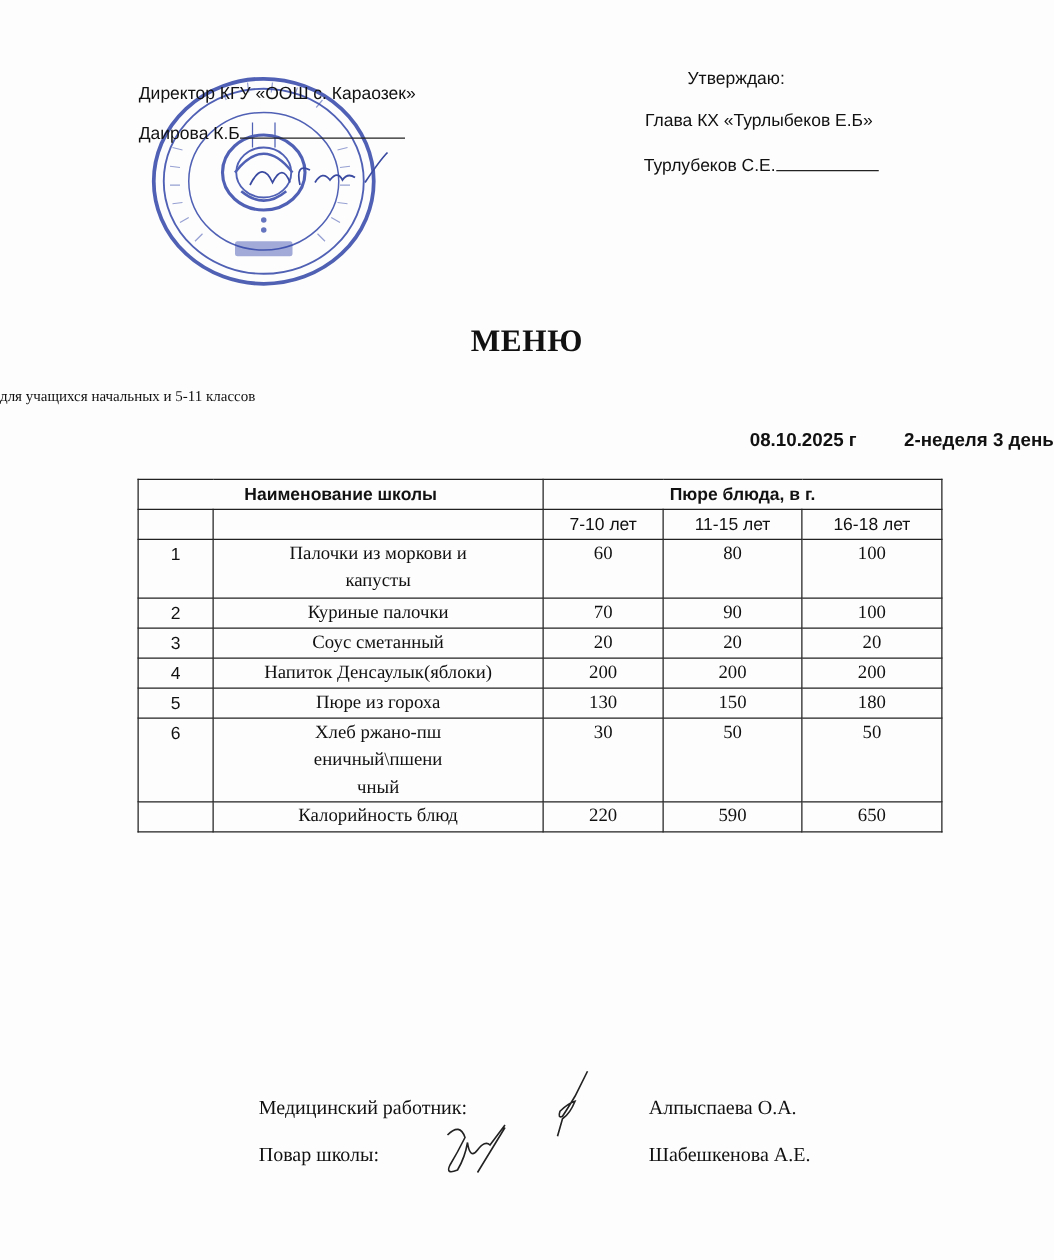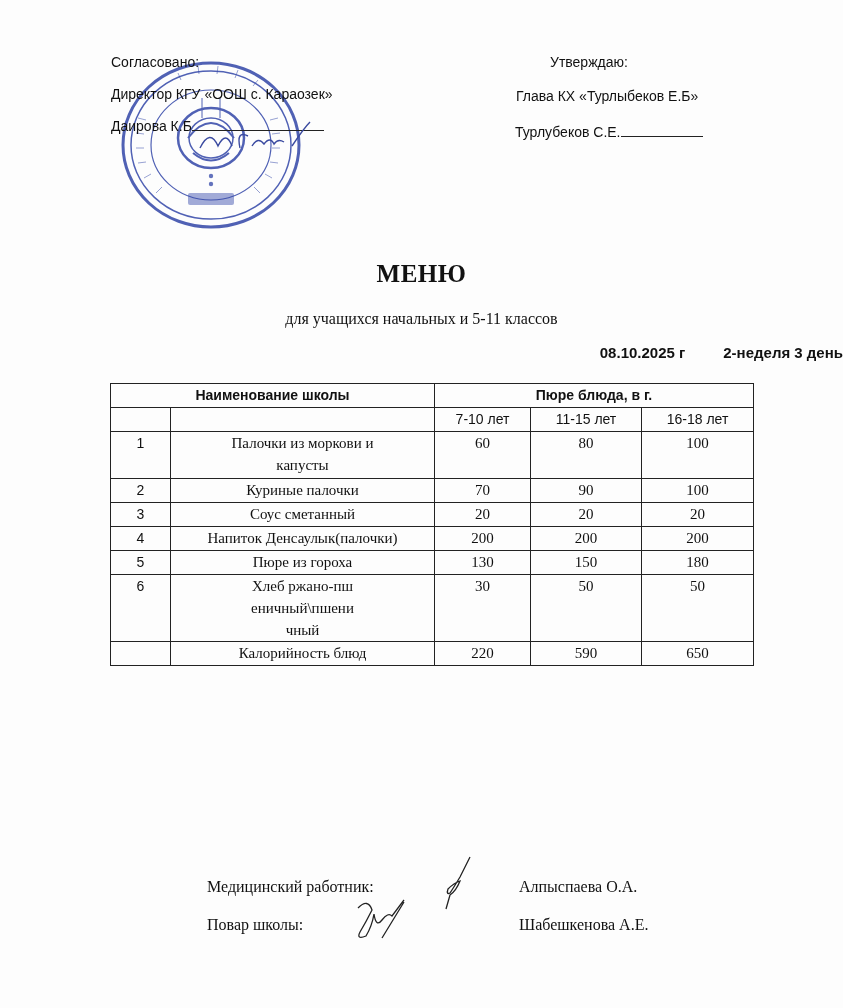--- a/index.html
+++ b/index.html
@@ -18,21 +18,21 @@
     .hdr-right { font-size: 14px; line-height: 20px; }
 
     .sig-line { display: inline-block; border-bottom: 1px solid #222; vertical-align: baseline; }
 
     .stamp {
       position: absolute; left: 118px; top: 58px; width: 186px; height: 174px;
       pointer-events: none;
     }
 
     .title { left: 0; width: 843px; text-align: center; top: 260px; font-size: 25px; font-weight: bold; letter-spacing: 0.5px; }
-    .subtitle { left: 0; width: 843px; text-align: center; top: 310px; font-size: 16px; }
+    .subtitle { left: 0; width: 843px; text-align: left; top: 310px; font-size: 12px; }
     .dateline { left: 0; width: 843px; text-align: right; top: 344px; font-size: 15px; font-weight: bold; }
     .dateline span.gap { display: inline-block; width: 38px; }
 
     table.menu {
       position: absolute; left: 110px; top: 383px;
       border-collapse: collapse;
       table-layout: fixed;
       width: 643px;
     }
     table.menu td, table.menu th {
@@ -68,21 +68,20 @@
     <circle cx="93" cy="118" r="2.2"></circle>
     <circle cx="93" cy="126" r="2.2"></circle>
     <rect x="70" y="135" width="46" height="12" rx="2" opacity="0.6"></rect>
   </g>
   <g stroke="#3246a8" stroke-width="1" opacity="0.5">
     <path d="M20 60 L28 62 M18 75 L26 76 M18 90 L26 90 M20 105 L28 104 M26 120 L33 116 M38 135 L44 129 M160 60 L152 62 M162 75 L154 76 M162 90 L154 90 M160 105 L152 104 M154 120 L147 116 M142 135 L136 129 M60 15 L63 22 M80 8 L81 16 M100 8 L99 16 M120 12 L117 20 M140 22 L135 28"></path>
   </g>
 </svg>
 
 <div class="abs sans hdr-left">
-  <div>Согласовано:</div>
   <div style="margin-top:12px">Директор КГУ «ООШ с. Караозек»</div>
   <div style="margin-top:12px">
     <span>Даирова К.Б</span><span class="sig-line" style="width:132px"></span>
   </div>
 </div>
 
 <svg class="sig-scribble" style="left:192px; top:118px;" width="130" height="40" viewBox="0 0 130 40">
   <path d="M8 30 Q18 10 26 28 Q34 12 40 28 M48 30 Q44 12 56 18 M60 28 Q66 18 72 26 Q78 18 82 26 Q86 20 92 24 M100 28 Q112 10 118 4" fill="none" stroke="#3a4aa0" stroke-width="1.4"></path>
 </svg>
 
@@ -136,21 +135,21 @@
     </tr>
     <tr class="row">
       <td class="num">3</td>
       <td>Соус сметанный</td>
       <td>20</td>
       <td>20</td>
       <td>20</td>
     </tr>
     <tr class="row">
       <td class="num">4</td>
-      <td>Напиток Денсаулык(палочки)</td>
+      <td>Напиток Денсаулык(яблоки)</td>
       <td>200</td>
       <td>200</td>
       <td>200</td>
     </tr>
     <tr class="row">
       <td class="num">5</td>
       <td>Пюре из гороха</td>
       <td>130</td>
       <td>150</td>
       <td>180</td>

